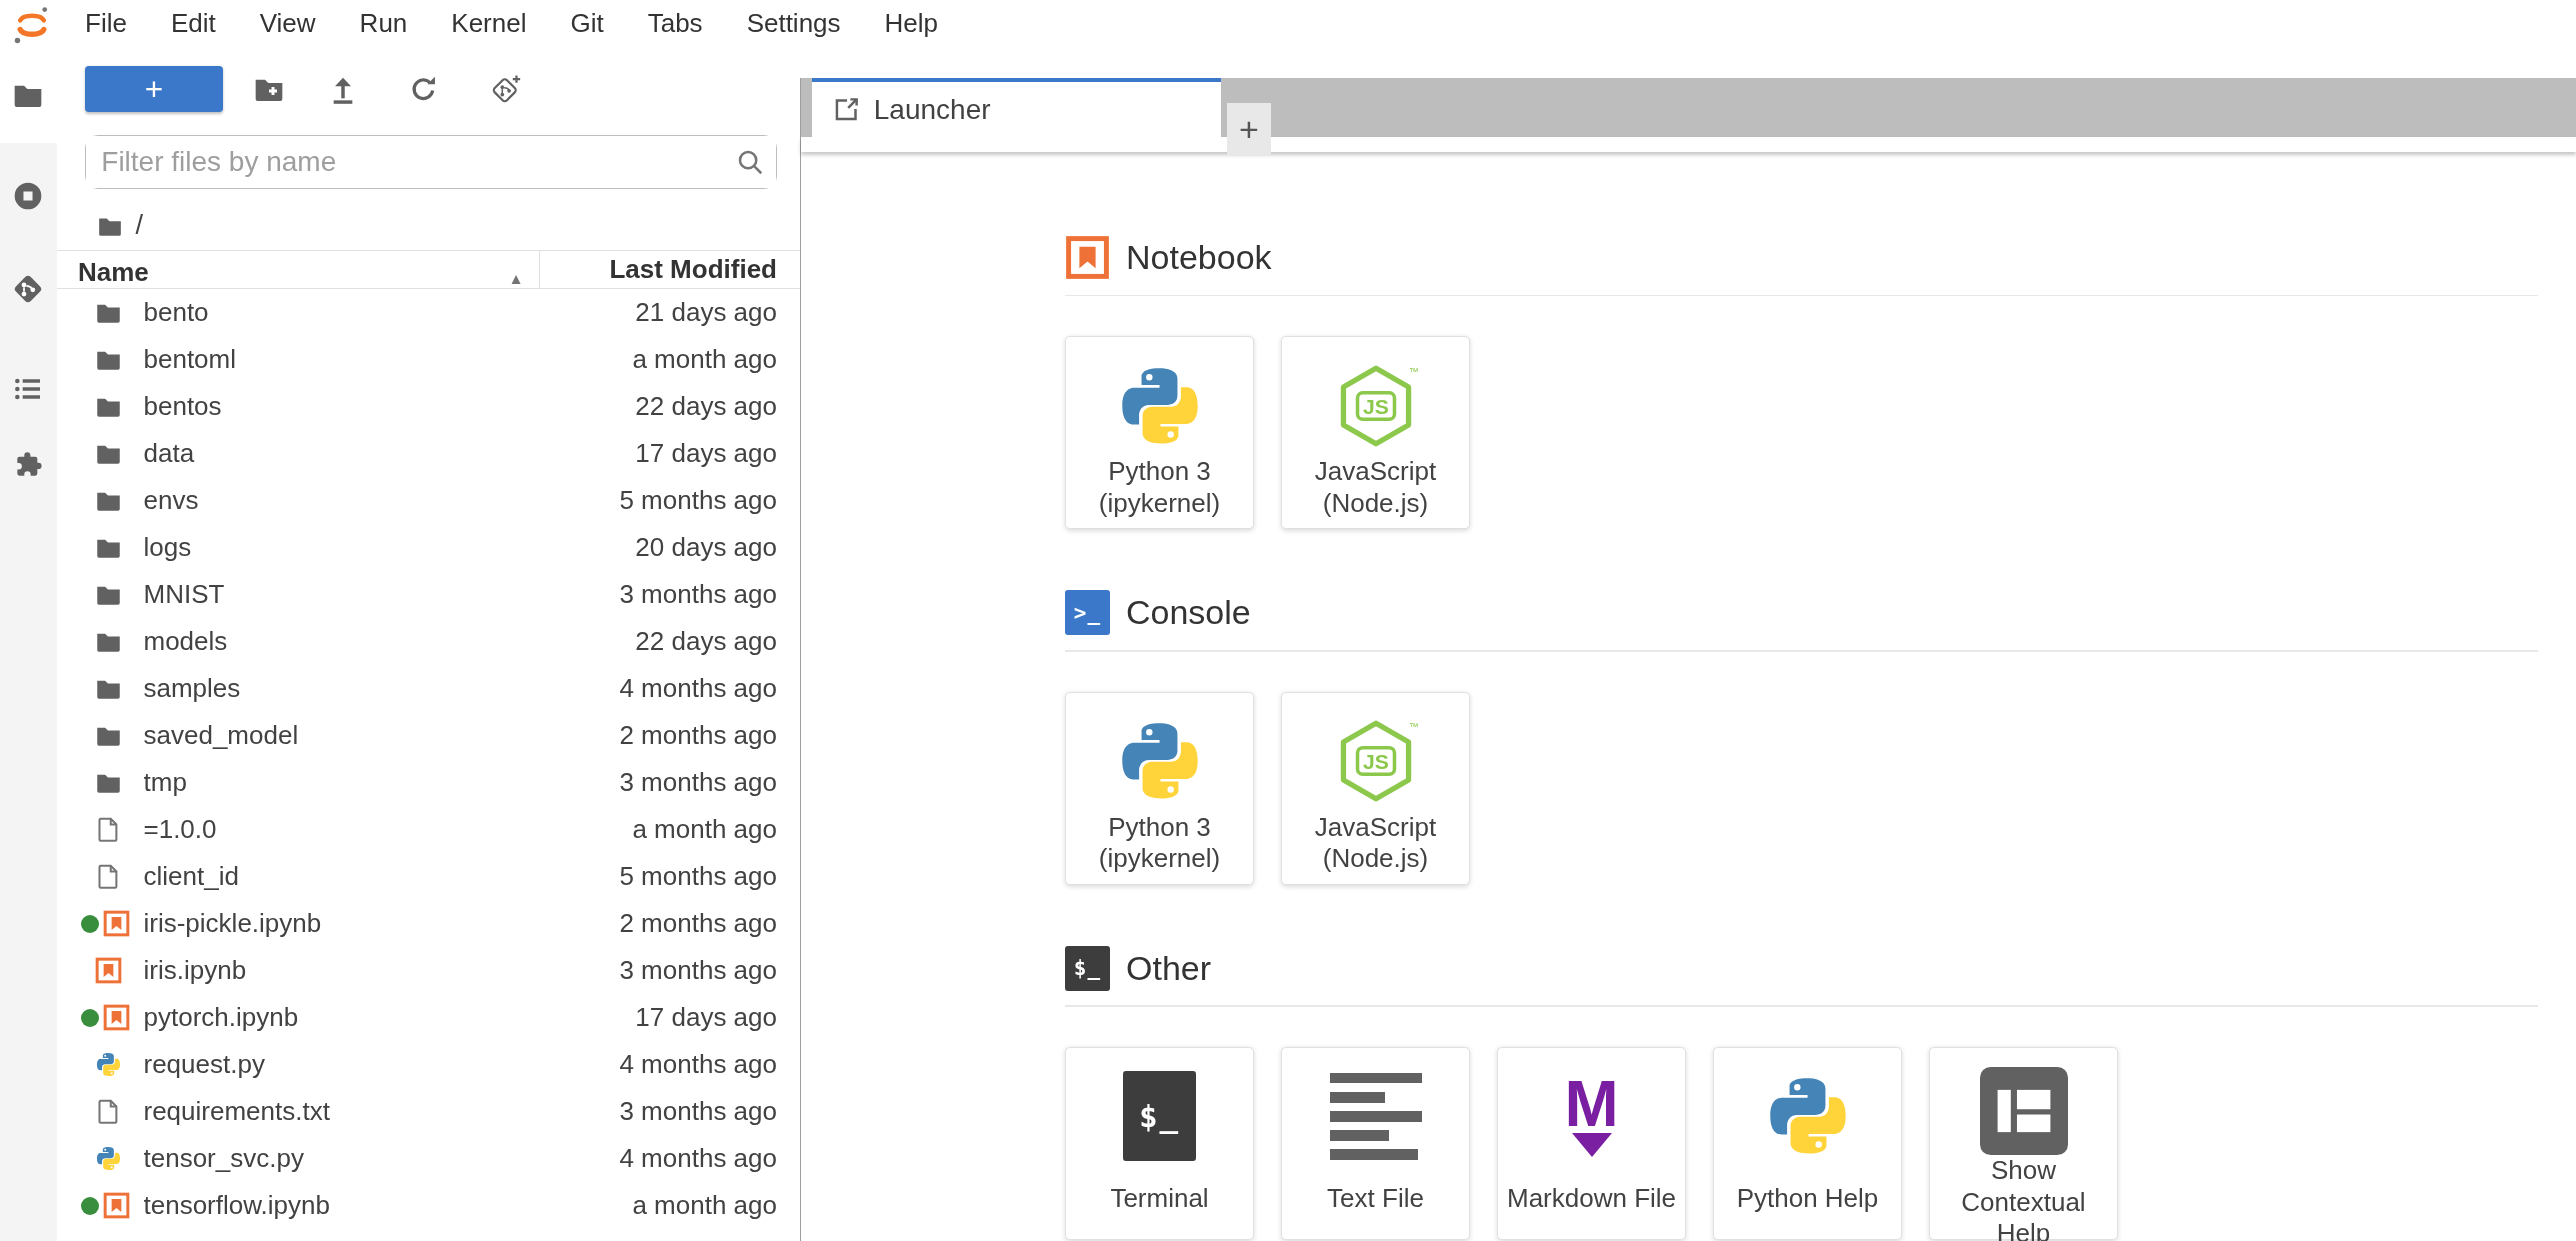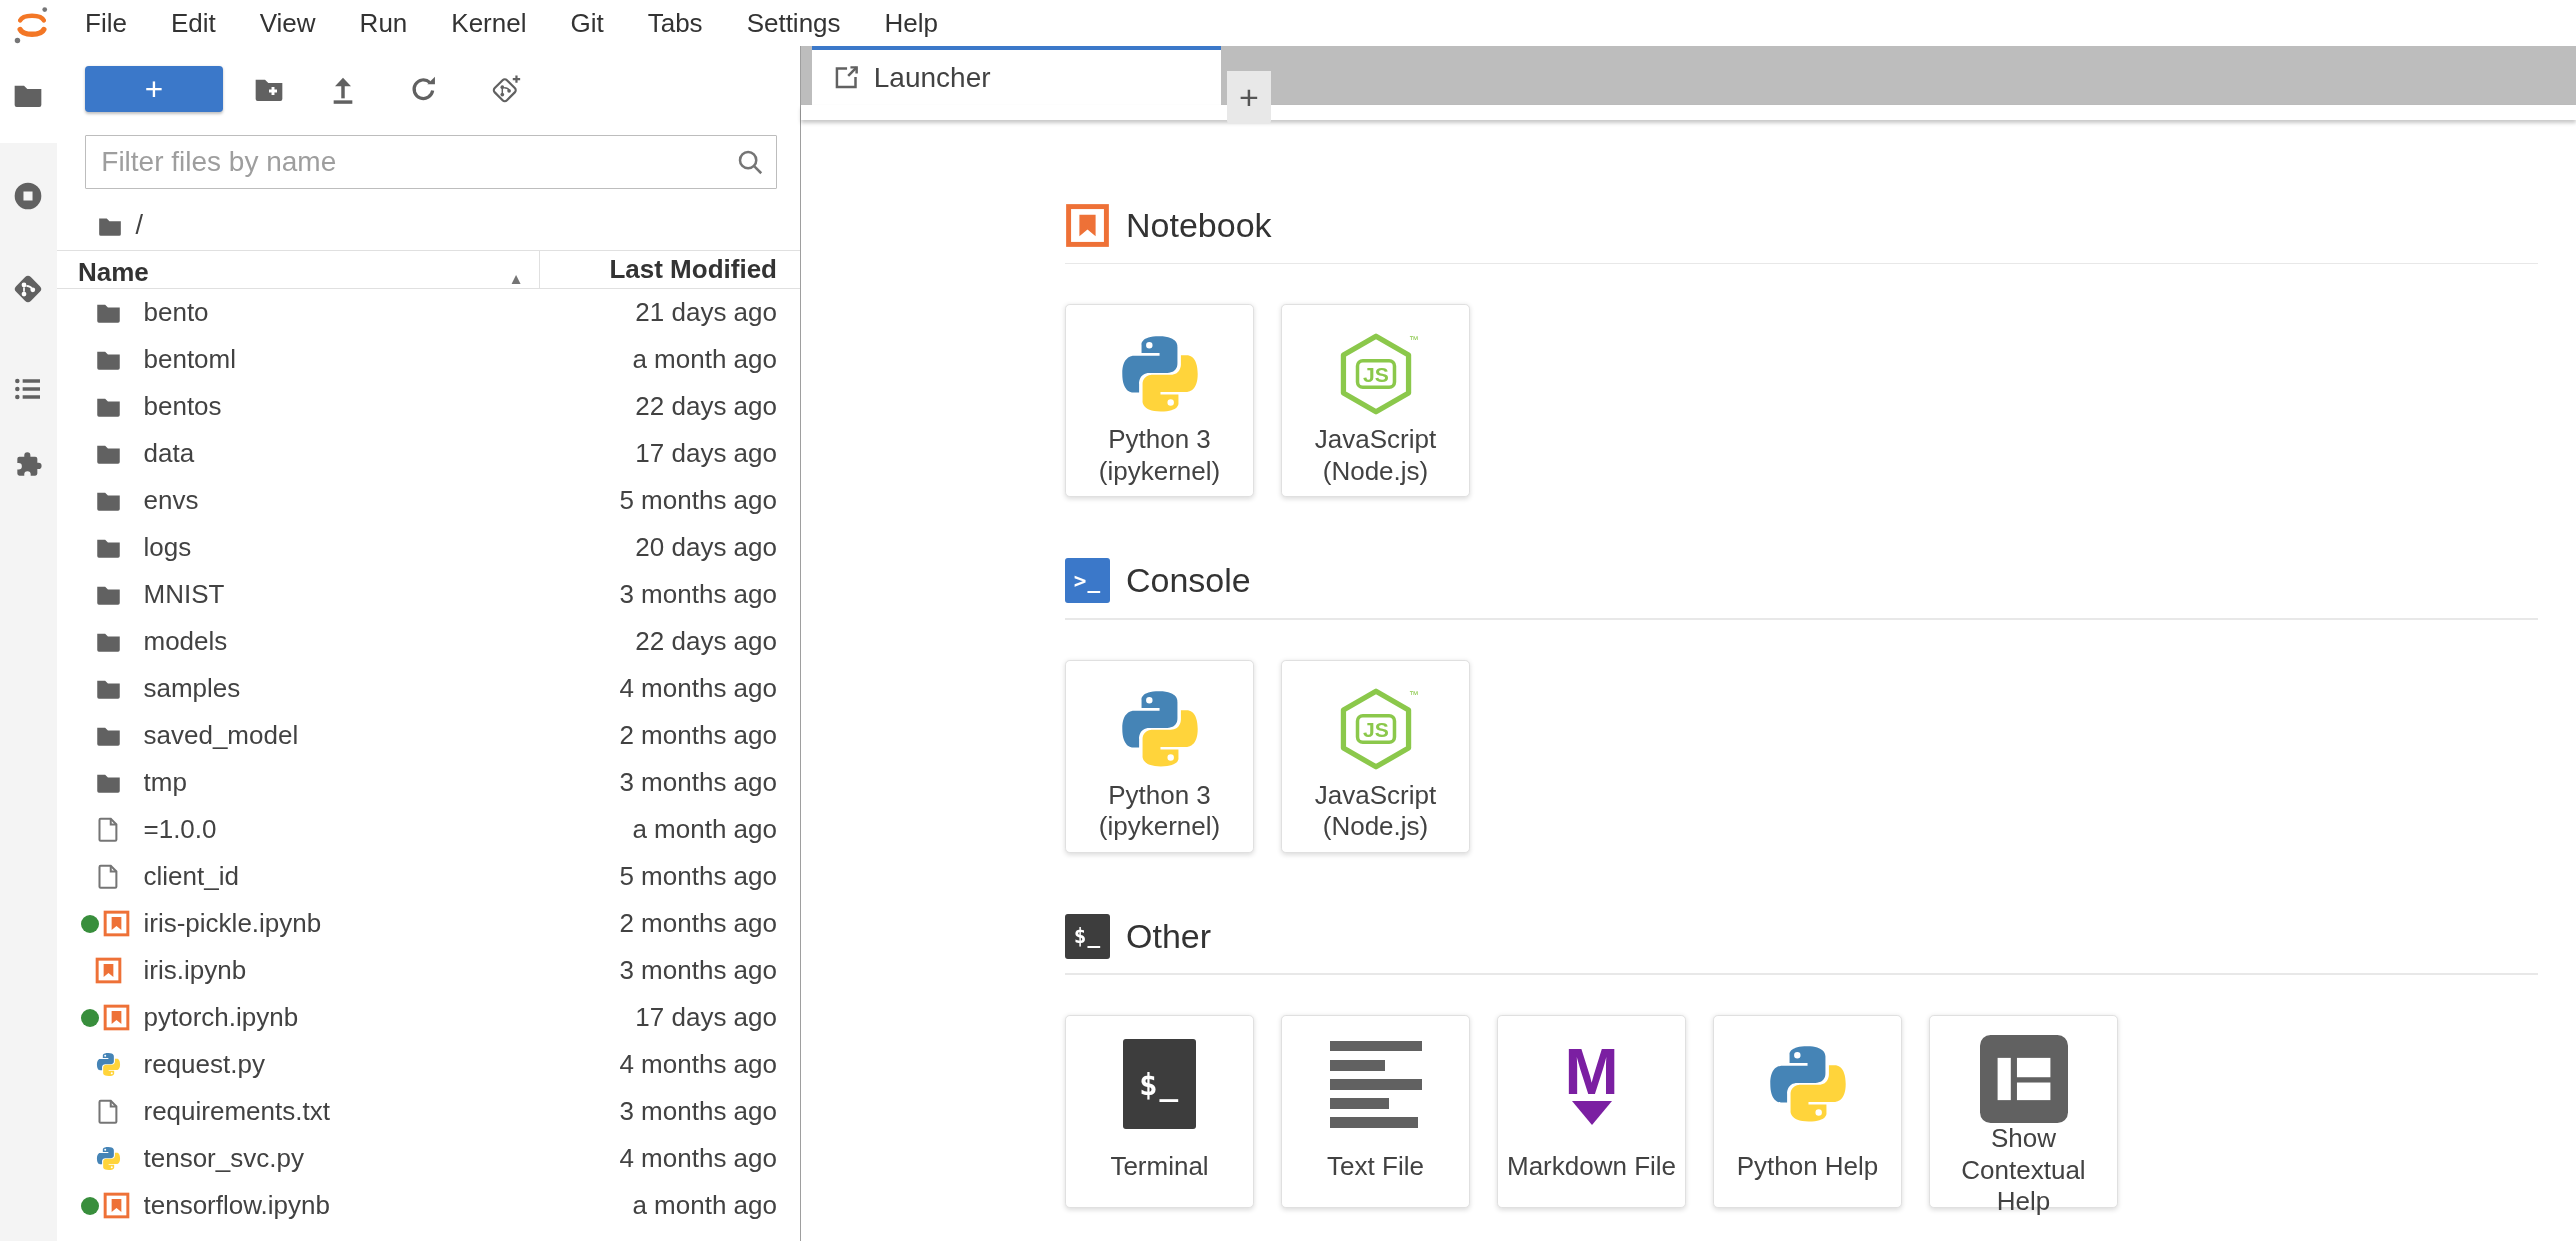--- a/index.html
+++ b/index.html
@@ -25,21 +25,21 @@
 
   
   .filebrowser{ width:743px; flex:none; background:#fff; position:relative; }
   .new-launcher{ position:absolute; left:28px; top:20px; width:138px; height:46px;
       background:var(--accent,#3b78c9); color:#fff; font-size:31.5px; font-weight:300;
       border:none; border-radius:3.8px; box-shadow:0 1.9px 2.9px rgba(0,0,0,.25); cursor:pointer;
       font-family:"Liberation Sans","DejaVu Sans",sans-serif; }
   .tb-icon{ position:absolute; top:27px; width:32px; height:32px; }
   .tb-icon svg{ width:32px; height:32px; display:block; }
   .fb-filter{ position:absolute; left:28px; top:89px; width:692px; height:54px;
-      border:1.9px solid #bdbdbd; border-radius:1px; background:#f0abfc; }
+      border:1.9px solid #bdbdbd; border-radius:13px; background:#f0abfc; }
   .fb-filter input{ width:100%; height:100%; border:none; outline:none; font-size:28px; color:#333;
       padding:0 57px 0 15.3px; font-family:"Liberation Sans","DejaVu Sans",sans-serif; }
   .fb-filter input::placeholder{ color:#9e9e9e; }
   .search-icon{ position:absolute; right:11.5px; top:10.5px; width:30px; height:30px; }
   .search-icon svg{ width:30px; height:30px; display:block; }
   .fb-crumb{ position:absolute; left:40px; top:164px; display:flex; align-items:center; gap:12.4px;
       font-size:27px; color:#424242; }
   .fb-crumb .crumb-folder svg{ width:26px; height:26px; display:block; }
   .fb-header{ position:absolute; left:0; top:204px; width:743px; height:39px;
       border-top:1px solid #e0e0e0; border-bottom:1px solid #e0e0e0;
@@ -52,21 +52,21 @@
   .fb-row{ height:47px; display:flex; align-items:center; font-size:26px; color:#424242; cursor:default; }
   .row-iconcell{ width:53px; margin-left:24px; display:flex; align-items:center; flex:none; }
   .run-dot{ width:18px; height:18px; border-radius:50%; background:var(--running,#388e3c); flex:none; margin-right:3.8px; }
   .row-icon{ width:27px; height:27px; flex:none; }
   .row-icon.solo{ margin-left:14.3px; }
   .row-icon svg{ width:27px; height:27px; display:block; }
   .row-name{ margin-left:9.5px; flex:1; white-space:nowrap; overflow:hidden; }
   .row-date{ padding-right:23px; text-align:right; white-space:nowrap; }
 
   
-  .main{ flex:1; display:flex; flex-direction:column; border-left:1px solid #9e9e9e; background:#fff; min-width:0; }
+  .main{ flex:1; display:flex; flex-direction:column; border-left:1px solid #9e9e9e; background:#fff; min-width:0;margin-top:32px; }
   .tabbar{ height:59px; background:#bdbdbd; position:relative; flex:none; display:flex; }
   .tab{ margin-left:10.5px; width:409px; background:#fff; border-top:4.8px solid var(--accent,#3b78c9);
       display:flex; align-items:center; padding-left:21px; gap:14.3px; cursor:pointer; }
   .tab-icon svg{ width:27px; height:27px; display:block; }
   .tab-label{ font-size:28px; color:#424242; }
   .newtab{ position:absolute; left:426px; top:25px; width:44px; height:53px; background:#e8e8e8;
       border-radius:0 0 3.8px 3.8px; font-size:34px; font-weight:300; color:#555; display:flex;
       align-items:center; justify-content:center; cursor:pointer; z-index:3; }
   .panel-divider{ height:15.3px; background:#fff; box-shadow:0 2.9px 3.8px rgba(0,0,0,.22); position:relative; z-index:1; flex:none; }
   .launcher{ flex:1; background:#fff; padding:83px 38px 0 264px; overflow:hidden; }

